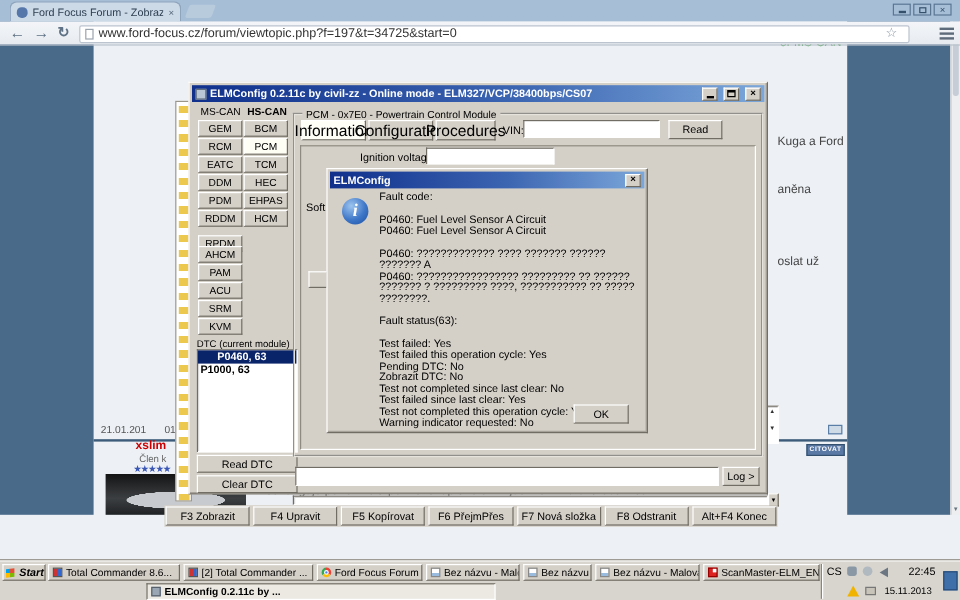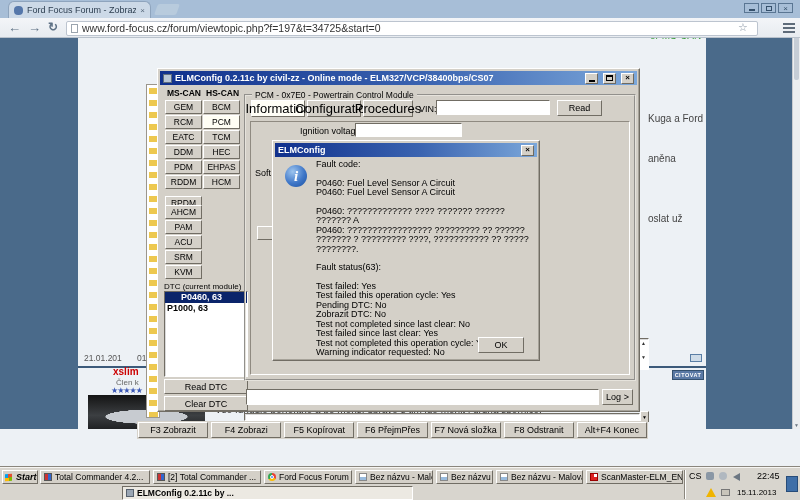--- a/index.html
+++ b/index.html
@@ -83,21 +83,21 @@
     <div class="ab sunken" style="left:638px;top:338px;width:11px;height:32px;background:#fff;">
       <div style="font-size:5px;color:#333;text-align:center;line-height:8px;">▲</div>
       <div style="font-size:5px;color:#333;text-align:center;line-height:20px;">▼</div>
     </div>
 
     <div class="ab sunken" style="left:244px;top:413px;width:396px;height:8px;"></div>
     <div class="ab raised btxt" style="left:640px;top:411px;width:9px;height:11px;font-size:5px;">▼</div>
 
     <div class="ab" style="left:137px;top:421px;width:511px;height:18px;background:#d6d2ca;display:flex;gap:3px;padding:1px;">
       <div class="raised btxt fbtn">F3 Zobrazit</div>
-      <div class="raised btxt fbtn">F4 Zobrazi</div>
+      <div class="raised btxt fbtn">F4 Upravit</div>
       <div class="raised btxt fbtn">F5 Kopírovat</div>
       <div class="raised btxt fbtn">F6 PřejmPřes</div>
       <div class="raised btxt fbtn">F7 Nová složka</div>
       <div class="raised btxt fbtn">F8 Odstranit</div>
       <div class="raised btxt fbtn">Alt+F4 Konec</div>
     </div>
   </div>
 
   <div class="ab raised2" style="left:157px;top:68px;width:483px;height:344px;z-index:3;">
     <div class="ab titlebar" style="left:2px;top:2px;width:477px;height:14px;">
@@ -105,21 +105,21 @@
       <span style="flex:1;overflow:hidden;white-space:nowrap;">ELMConfig 0.2.11c by civil-zz - Online mode - ELM327/VCP/38400bps/CS07</span>
       <span class="tbtn">
           <span class="gmin"></span>
         </span>
       <span class="tbtn">
           <span class="gmax"></span>
         </span>
       <span class="tbtn">×</span>
     </div>
 
-    <div class="ab" style="left:9px;top:19px;font-size:8.5px;font-weight:bold;">MS-CAN</div>
+    <div class="ab" style="left:9px;top:19px;font-size:8.5px;font-weight:normal;">MS-CAN</div>
     <div class="ab" style="left:48px;top:19px;font-size:8.5px;font-weight:bold;">HS-CAN</div>
 
     <div class="modbtn raised btxt" style="left:7px;top:31px;">GEM</div>
     <div class="modbtn raised btxt" style="left:7px;top:46px;">RCM</div>
     <div class="modbtn raised btxt" style="left:7px;top:61px;">EATC</div>
     <div class="modbtn raised btxt" style="left:7px;top:76px;">DDM</div>
     <div class="modbtn raised btxt" style="left:7px;top:91px;">PDM</div>
     <div class="modbtn raised btxt" style="left:7px;top:106px;">RDDM</div>
     <div class="modbtn raised btxt" style="left:7px;top:127px;">RPDM</div>
     <div class="modbtn raised btxt" style="left:7px;top:136px;">AHCM</div>
@@ -225,21 +225,21 @@
 
   <div class="ab" style="left:0;top:467px;width:800px;height:33px;background:#d8d5ce;border-top:1px solid #f6f5f2;box-shadow:0 -1px 0 #8a867d;z-index:6;">
     <div class="ab raised" style="left:2px;top:2px;width:36px;height:14px;display:flex;align-items:center;gap:4px;padding:0 2px;">
       <span style="width:7px;height:7px;flex:0 0 auto;transform:skewY(-6deg);
             background:conic-gradient(#e34f32 0 25%, #7eb900 25% 50%, #ffba00 50% 75%, #00a3ee 75% 100%);"></span>
       <span style="font-size:9px;font-weight:bold;font-style:italic;">Start</span>
     </div>
 
     <div class="tkbtn raised" style="left:40px;width:110px;">
       <span class="tico" style="background:linear-gradient(90deg,#c33 50%,#36c 50%);border:1px solid #555;"></span>
-      <span>Total Commander 4.2...</span>
+      <span>Total Commander 8.6...</span>
     </div>
     <div class="tkbtn raised" style="left:153px;width:108px;">
       <span class="tico" style="background:linear-gradient(90deg,#c33 50%,#36c 50%);border:1px solid #555;"></span>
       <span>[2] Total Commander ...</span>
     </div>
     <div class="tkbtn raised" style="left:264px;width:88px;">
       <span class="tico" style="border-radius:50%;background:conic-gradient(#ea4335 0 33%,#fbbc05 33% 66%,#34a853 66% 100%);position:relative;">
         <span style="position:absolute;left:2px;top:2px;width:4px;height:4px;border-radius:50%;background:#4285f4;border:1px solid #fff;"></span>
       </span>
       <span>Ford Focus Forum - Z...</span>

